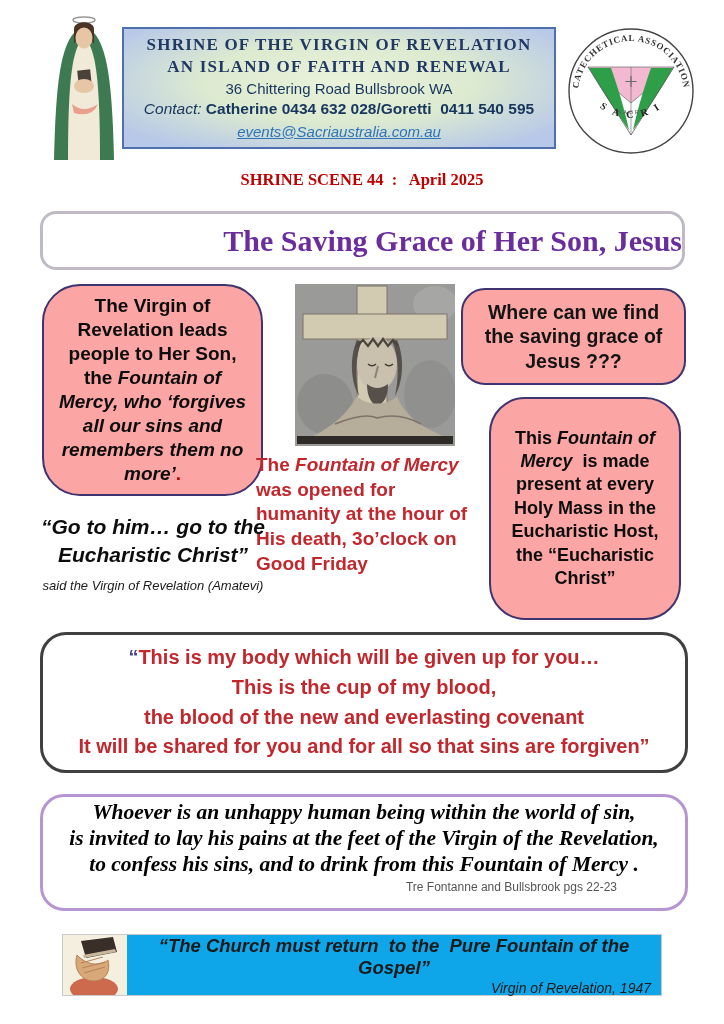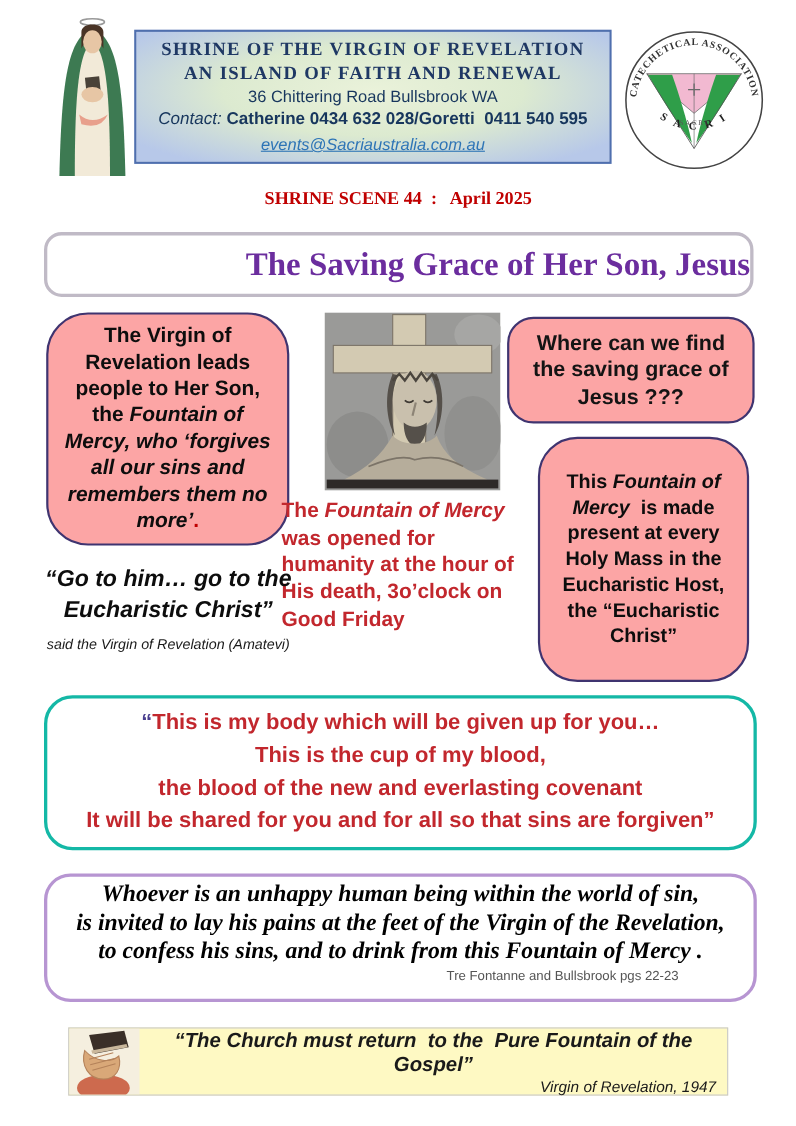--- a/index.html
+++ b/index.html
@@ -58,40 +58,40 @@
     position:absolute;left:34px;top:513px;width:238px;text-align:center;
     font-size:21px;font-weight:bold;font-style:italic;color:#0d0d0d;line-height:1.35;
   }
   .go-caption{
     position:absolute;left:34px;top:578px;width:238px;text-align:center;
     font-size:13px;font-style:italic;color:#1a1a1a;
   }
   
   .body-blood-box{
     position:absolute;left:40px;top:632px;width:648px;height:141px;
-    border:3px solid #14b8a6;border-radius:26px;box-sizing:border-box;background:#fff;
+    border:3px solid #404040;border-radius:26px;box-sizing:border-box;background:#fff;
     display:flex;flex-direction:column;justify-content:center;text-align:center;
     font-size:20px;font-weight:bold;color:#c2272d;line-height:1.48;
   }
   .open-quote{color:#4a3f8f;}
   .whoever-box{
     position:absolute;left:40px;top:794px;width:648px;height:117px;
     border:3px solid #b795d2;border-radius:24px;box-sizing:border-box;background:#fff;
     display:flex;flex-direction:column;text-align:center;
     font-family:"Liberation Serif",serif;font-style:italic;font-weight:bold;
     font-size:21.5px;color:#000;line-height:1.22;padding-top:2px;
   }
   .whoever-caption{
     font-family:"Liberation Sans",sans-serif;font-style:normal;font-weight:normal;
     font-size:12px;color:#555;text-align:right;padding-right:68px;margin-top:2px;
   }
   
   .footer-bar{
     position:absolute;left:62px;top:934px;width:600px;height:62px;
-    border:1px solid #c9c9c9;background:#fef9c3;box-sizing:border-box;
+    border:1px solid #c9c9c9;background:#0ea5e9;box-sizing:border-box;
     display:flex;align-items:stretch;
   }
   .hands-img{width:64px;height:100%;flex:0 0 64px;}
   .footer-texts{flex:1;display:flex;flex-direction:column;justify-content:center;}
   .footer-quote{font-size:18.5px;font-weight:bold;font-style:italic;color:#1a1a1a;
     text-align:center;white-space:pre-wrap;}
   .footer-attrib{font-size:14px;font-style:italic;color:#1a1a1a;text-align:right;
     padding-right:10px;margin-top:1px;}
 </style>
 </head>

